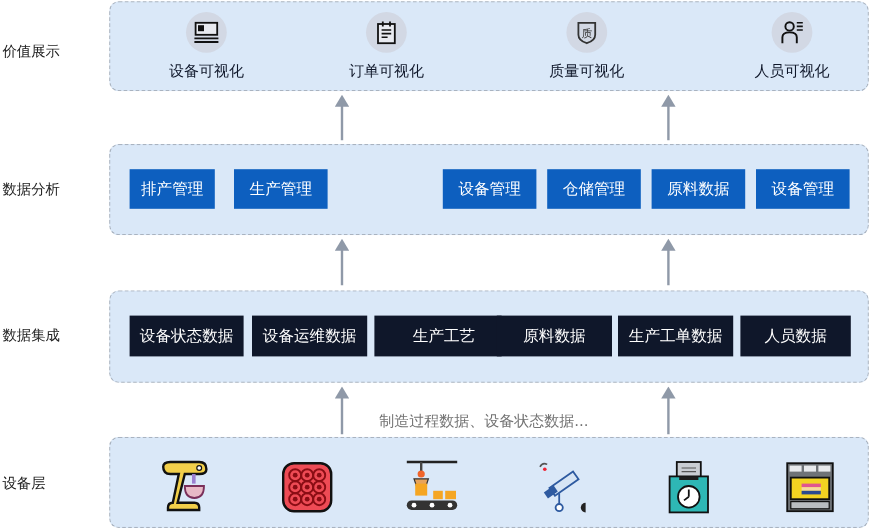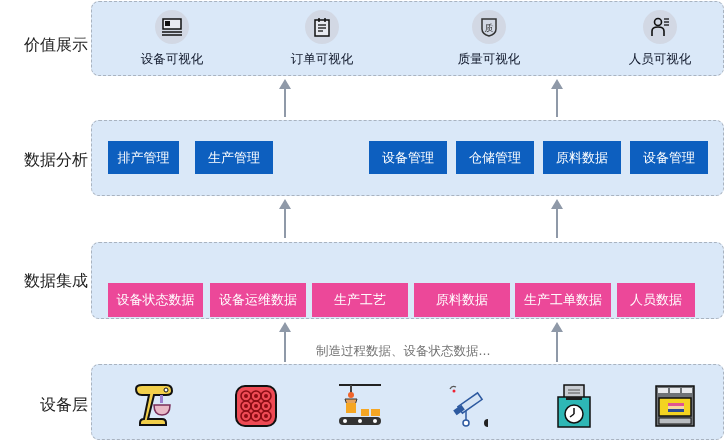--- a/index.html
+++ b/index.html
@@ -1,25 +1,25 @@
 <!DOCTYPE html>
 <html><head>
 <meta charset="utf-8">
 <style>
   html, body { margin:0; padding:0; background:#ffffff; }
   body { width:726px; height:441px; position:relative; overflow:hidden;
          font-family:"DejaVu Sans","Liberation Sans",sans-serif; color:#222; }
-  .row-label { position:absolute; left:0; width:86px; font-size:16px; color:#222;
-               text-align:right; padding-left:2px; }
+  .row-label { position:absolute; left:0; width:86px; font-size:12px; color:#222;
+               text-align:left; padding-left:2px; }
   .panel { position:absolute; left:91px; width:633px; background:#dae8f8;
            border:1px dashed #a9b3c0; border-radius:8px; box-sizing:border-box; }
   .box { position:absolute; display:flex; align-items:center; justify-content:center;
          color:#ffffff; font-size:13px; }
   .box.blue { background:#0d5fbf; height:33px; top:20px; }
-  .box.green { background:#ec4899; height:34px; top:40px; }
+  .box.green { background:#0f172a; height:34px; top:20px; }
   .vis-item { position:absolute; top:8px; width:110px; text-align:center; }
   .vis-icon { width:34px; height:34px; border-radius:50%; background:#d2d8e4;
               margin:0 auto; display:flex; align-items:center; justify-content:center; }
   .vis-label { font-size:12.5px; color:#0f172a; margin-top:7px; }
   .arrow { position:absolute; width:14px; }
   .dev { position:absolute; top:18px; width:46px; height:46px; }
   .caption { position:absolute; left:316px; top:343px; font-size:12.5px; color:#737373; }
 </style>
 </head>
 <body>
@@ -100,24 +100,24 @@
     <polygon points="1,10 7,0 13,10" fill="#8f99a8"></polygon>
   </svg>
 <svg class="arrow" style="left:550px;top:199px;" height="39">
     <line x1="7" y1="6" x2="7" y2="39" stroke="#8f99a8" stroke-width="2"></line>
     <polygon points="1,10 7,0 13,10" fill="#8f99a8"></polygon>
   </svg>
 
 <div class="panel" style="top:242px;height:77px;">
   <div class="box green" style="left:16px;width:95px;">设备状态数据</div>
   <div class="box green" style="left:118px;width:96px;">设备运维数据</div>
-  <div class="box green" style="left:220px;width:96px;">生产工艺</div>
+  <div class="box green" style="left:220px;width:96px;padding-left:10px;">生产工艺</div>
   <div class="box green" style="left:322px;width:96px;">原料数据</div>
   <div class="box green" style="left:423px;width:96px;">生产工单数据</div>
-  <div class="box green" style="left:525px;width:78px;">人员数据</div>
+  <div class="box green" style="left:525px;width:92px;">人员数据</div>
 </div>
 
 <svg class="arrow" style="left:278px;top:322px;" height="40">
     <line x1="7" y1="6" x2="7" y2="40" stroke="#8f99a8" stroke-width="2"></line>
     <polygon points="1,10 7,0 13,10" fill="#8f99a8"></polygon>
   </svg>
 <svg class="arrow" style="left:550px;top:322px;" height="40">
     <line x1="7" y1="6" x2="7" y2="40" stroke="#8f99a8" stroke-width="2"></line>
     <polygon points="1,10 7,0 13,10" fill="#8f99a8"></polygon>
   </svg>

